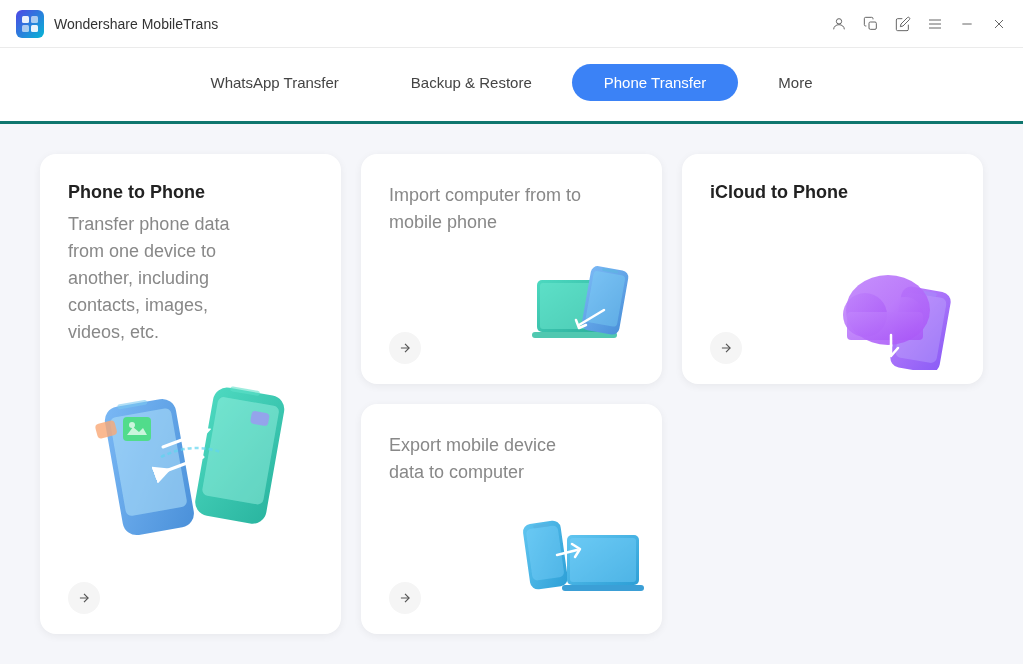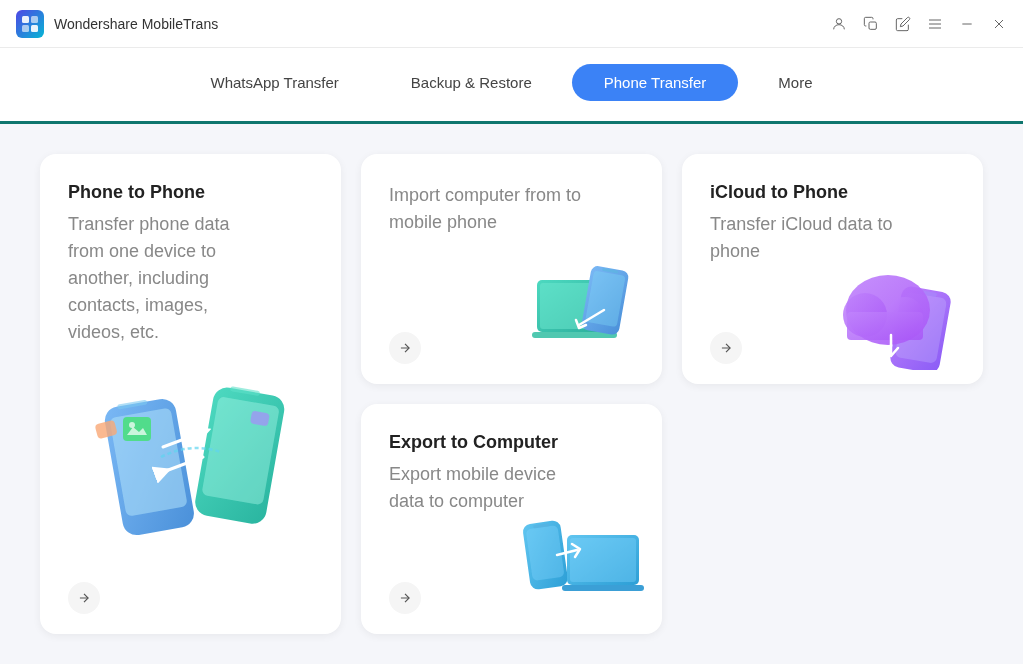--- a/index.html
+++ b/index.html
@@ -354,21 +354,20 @@
             <stop offset="0%" stop-color="#7ab8f5"></stop>
             <stop offset="100%" stop-color="#4a90d9"></stop>
           </linearGradient>
         </defs>
       </svg>
     </div>
   </div>
 
   <div class="card">
     <div class="card-title">iCloud to Phone</div>
-    <div class="card-desc">Transfer iCloud data to phone</div>
     <div class="card-arrow" style="margin-top: auto; z-index:2;">
       <svg viewBox="0 0 24 24">
           <line x1="5" y1="12" x2="19" y2="12"></line>
           <polyline points="12 5 19 12 12 19"></polyline>
         </svg>
     </div>
 
     <div class="card-illustration">
       <svg class="illus-icloud" viewBox="0 0 130 110" fill="none">
 
@@ -395,21 +394,20 @@
           <linearGradient id="cloudGrad" x1="0" y1="0" x2="1" y2="1">
             <stop offset="0%" stop-color="#c084fc"></stop>
             <stop offset="100%" stop-color="#a855f7"></stop>
           </linearGradient>
         </defs>
       </svg>
     </div>
   </div>
 
   <div class="card" style="grid-column: 2 / 3;">
-    <div class="card-title">Export to Computer</div>
     <div class="card-desc">Export mobile device data to computer</div>
     <div class="card-arrow" style="margin-top: auto; z-index:2;">
       <svg viewBox="0 0 24 24">
           <line x1="5" y1="12" x2="19" y2="12"></line>
           <polyline points="12 5 19 12 12 19"></polyline>
         </svg>
     </div>
 
     <div class="card-illustration">
       <svg class="illus-export" viewBox="0 0 130 110" fill="none">

